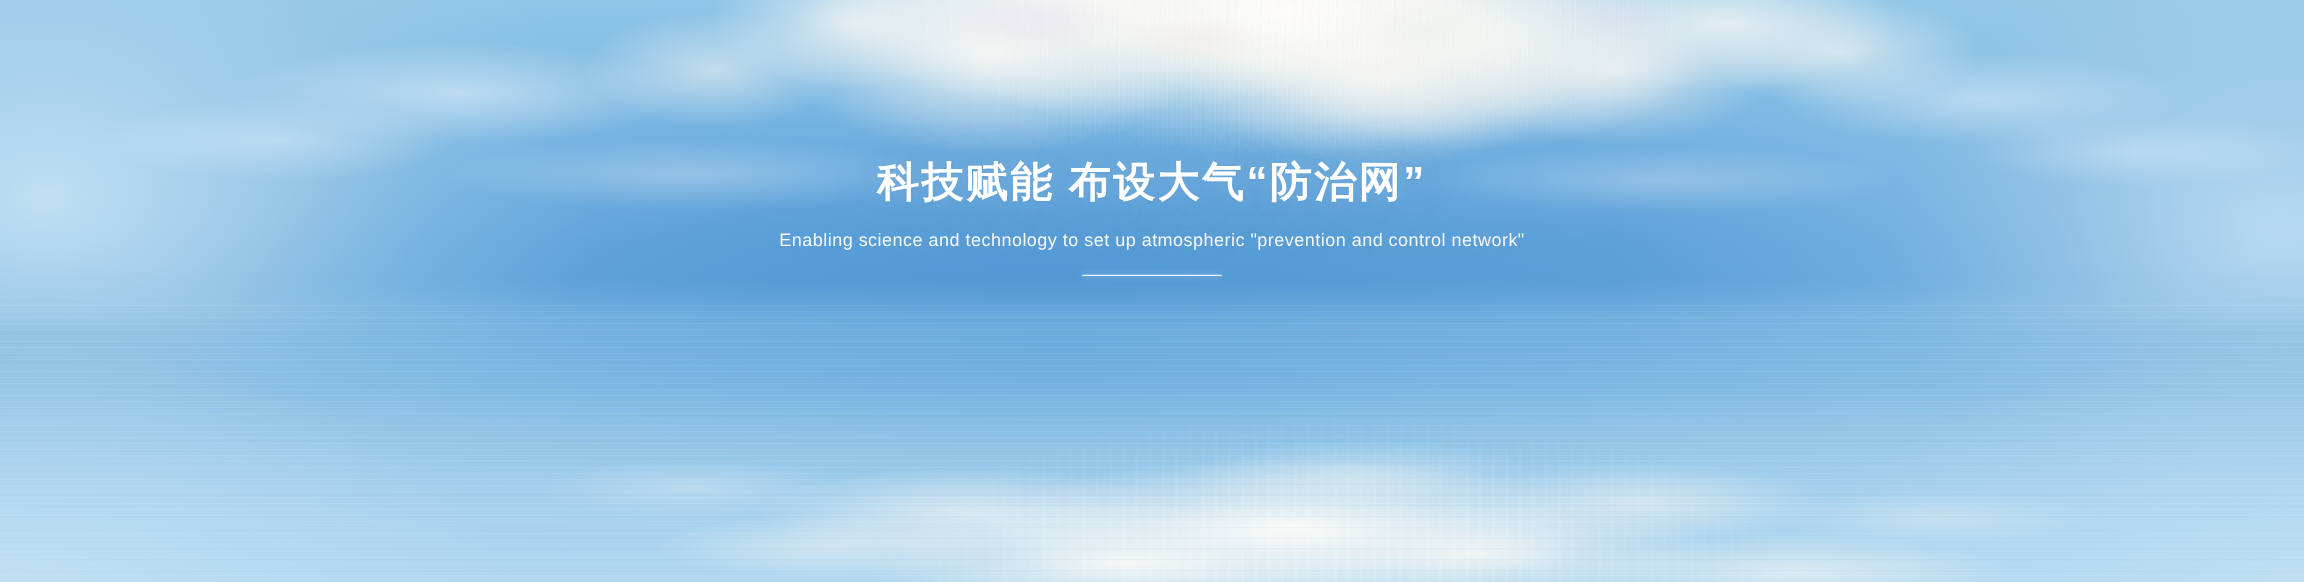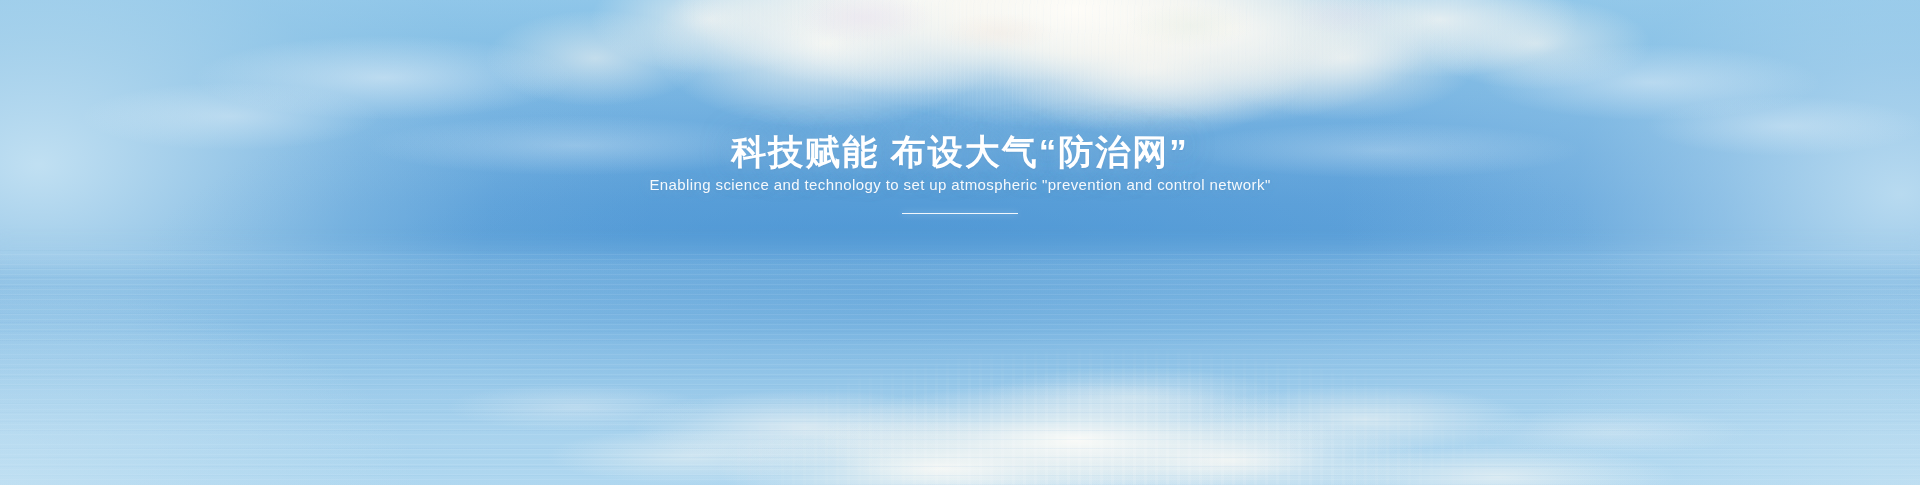--- a/index.html
+++ b/index.html
@@ -263,21 +263,21 @@
     letter-spacing: 2px;
     line-height: 1.15;
     white-space: nowrap;
     text-shadow:
       0 0 14px rgba(120,175,220,0.85),
       0 0 30px rgba(110,168,216,0.55),
       0 1px 2px rgba(80,140,195,0.45);
   }
 
   .subhead {
-    margin-top: 4px;
+    margin-top: 20px;
     color: rgba(255,255,255,0.94);
     font-size: 15px;
     font-weight: normal;
     letter-spacing: .4px;
     white-space: nowrap;
     text-shadow:
       0 0 10px rgba(120,175,220,0.75),
       0 1px 2px rgba(85,145,198,0.40);
   }
 

